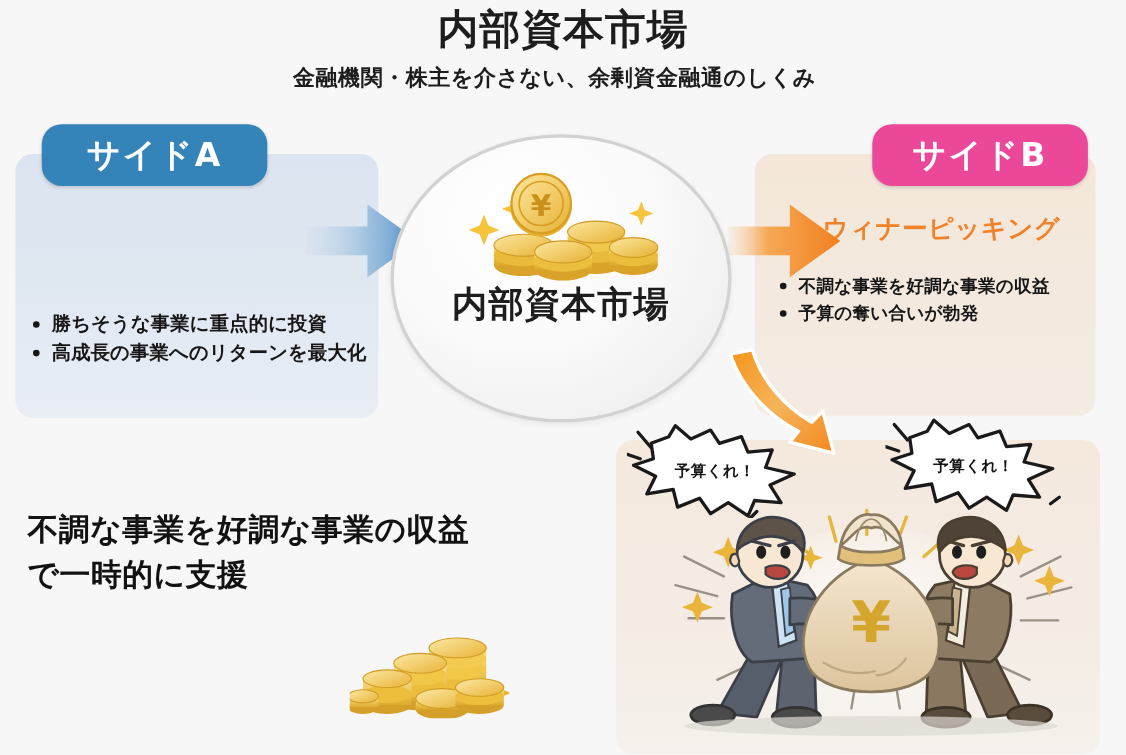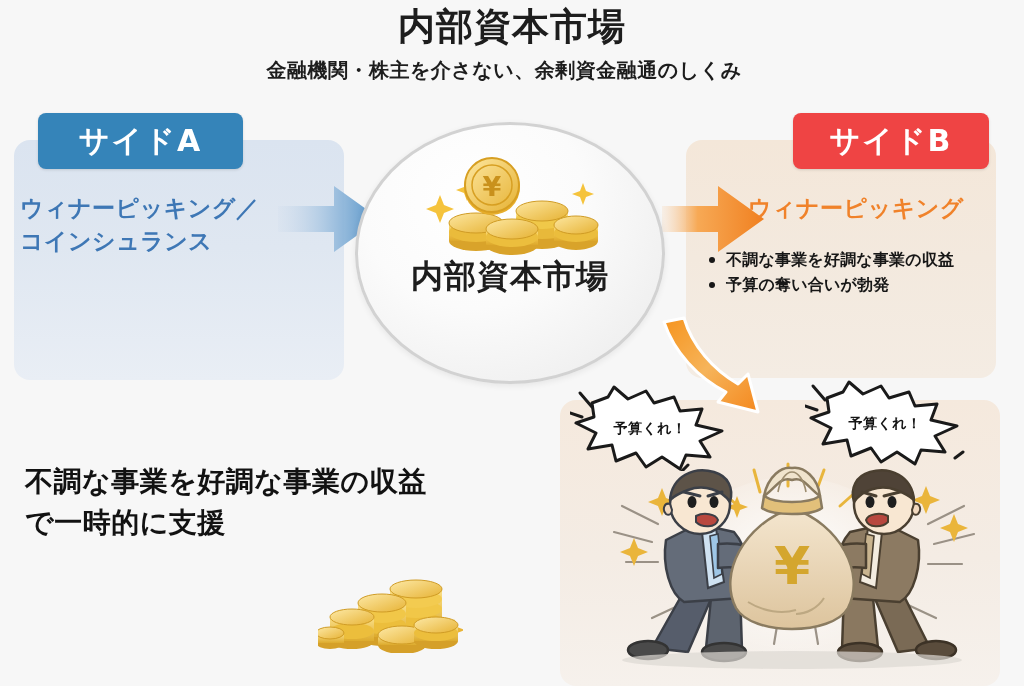--- a/index.html
+++ b/index.html
@@ -34,27 +34,27 @@
     background:linear-gradient(180deg,#f4e7d9 0%,#f3e9de 50%,#f4ece3 100%);
   }
   .panel-right-illus{
     position:absolute;left:560px;top:400px;width:440px;height:286px;
     border-radius:16px;
     background:linear-gradient(180deg,#f5e9dd 0%,#f4ece4 55%,#f6f1ec 100%);
   }
 
   
   .badge{
-    position:absolute;border-radius:8px;
+    position:absolute;border-radius:18px;
     color:#ffffff;font-size:30px;font-weight:700;letter-spacing:2px;
     display:flex;align-items:center;justify-content:center;
     box-shadow:0 1px 3px rgba(0,0,0,.13);
   }
   .badge-a{left:38px;top:113px;width:205px;height:56px;background:#3584b9;}
-  .badge-b{left:793px;top:113px;width:196px;height:56px;background:#ef4444;}
+  .badge-b{left:793px;top:113px;width:196px;height:56px;background:#ec4899;}
 
   
   .side-head{
     position:absolute;font-size:23px;font-weight:700;line-height:1.42;
     letter-spacing:.5px;white-space:pre-line;
   }
   .side-head-a{left:20px;top:192px;width:300px;color:#3e77b5;}
   .side-head-b{left:748px;top:192px;width:260px;color:#f0822a;}
 
   
@@ -210,22 +210,24 @@
           <circle cx="72" cy="32" r="27" fill="url(#cg2)" stroke="#d79f22" stroke-width="2"></circle>
           <circle cx="72" cy="32" r="20" fill="none" stroke="#d79f22" stroke-width="1.5"></circle>
           <text x="72" y="43" font-size="27" font-weight="700" fill="#c9911c" text-anchor="middle" font-family="'DejaVu Sans',sans-serif">¥</text>
         </g>
       </svg>
     </div>
     <div class="circle-label">内部資本市場</div>
   </div>
 
   <div class="badge badge-a">サイドA</div>
-  <div class="side-head side-head-a">ウィナーピッキング／
-コインシュランス</div>
+  <ul class="bullets bullets-a">
+    <li>勝ちそうな事業に重点的に投資</li>
+    <li>高成長の事業へのリターンを最大化</li>
+  </ul>
 
   <div class="badge badge-b">サイドB</div>
   <div class="side-head side-head-b">ウィナーピッキング</div>
   <ul class="bullets bullets-b">
     <li>不調な事業を好調な事業の収益</li>
     <li>予算の奪い合いが勃発</li>
   </ul>
 
   <div class="arrow-curve">
     <svg width="180" height="130" viewBox="0 0 180 130">

